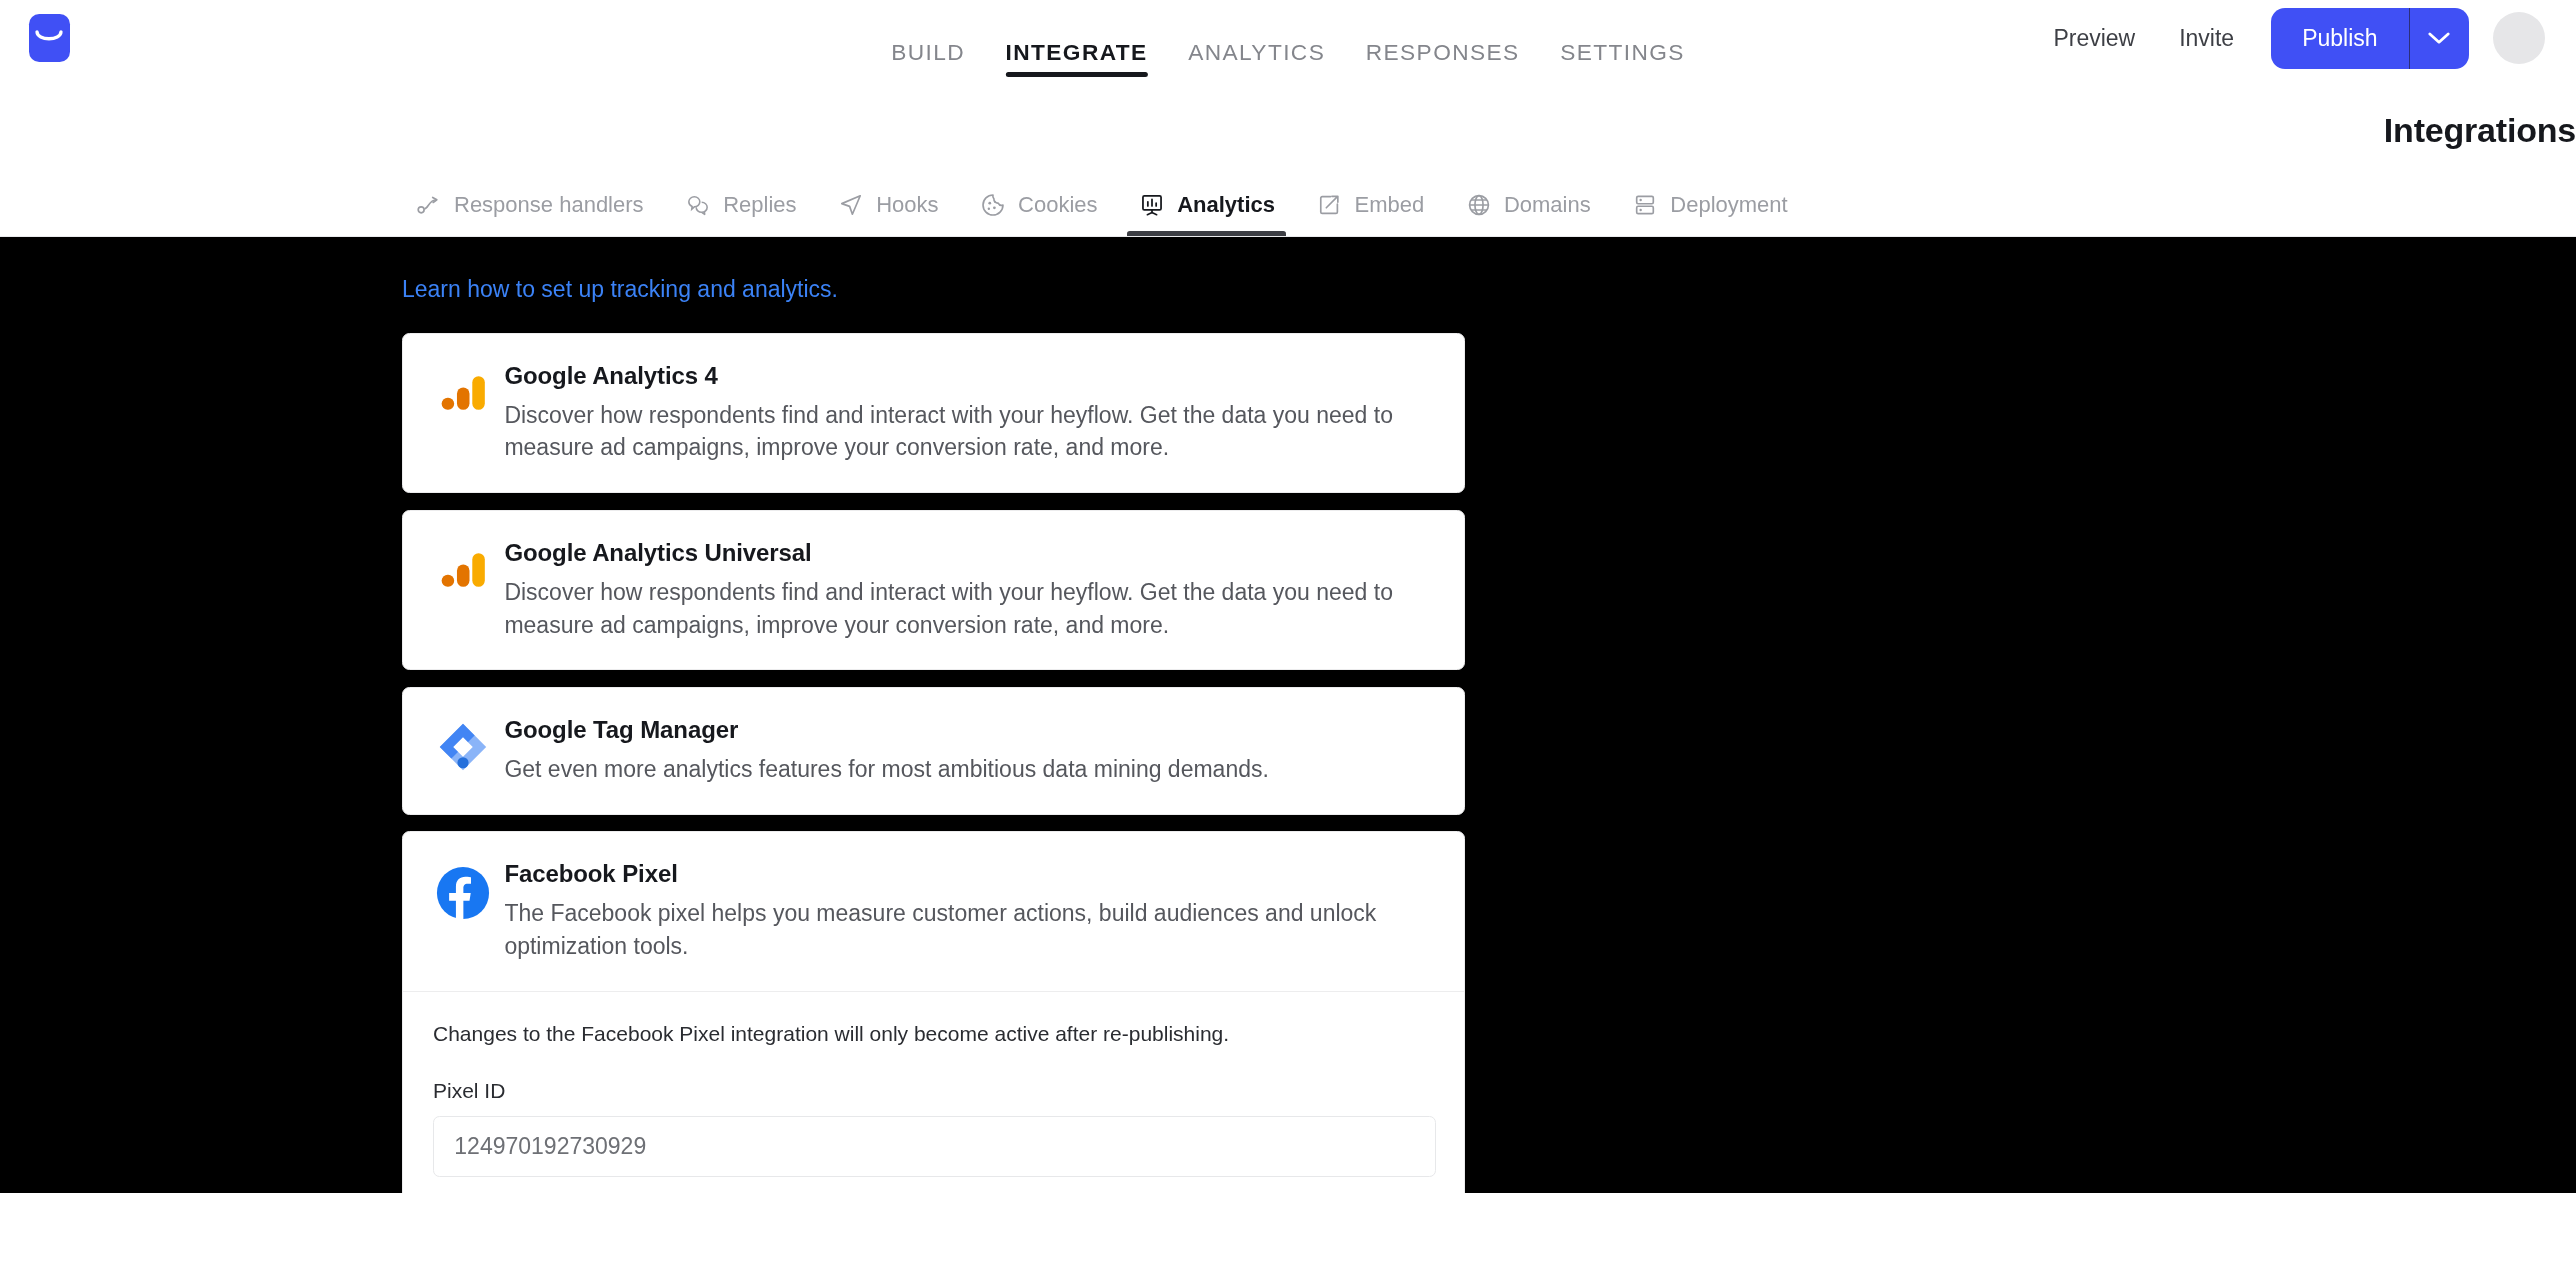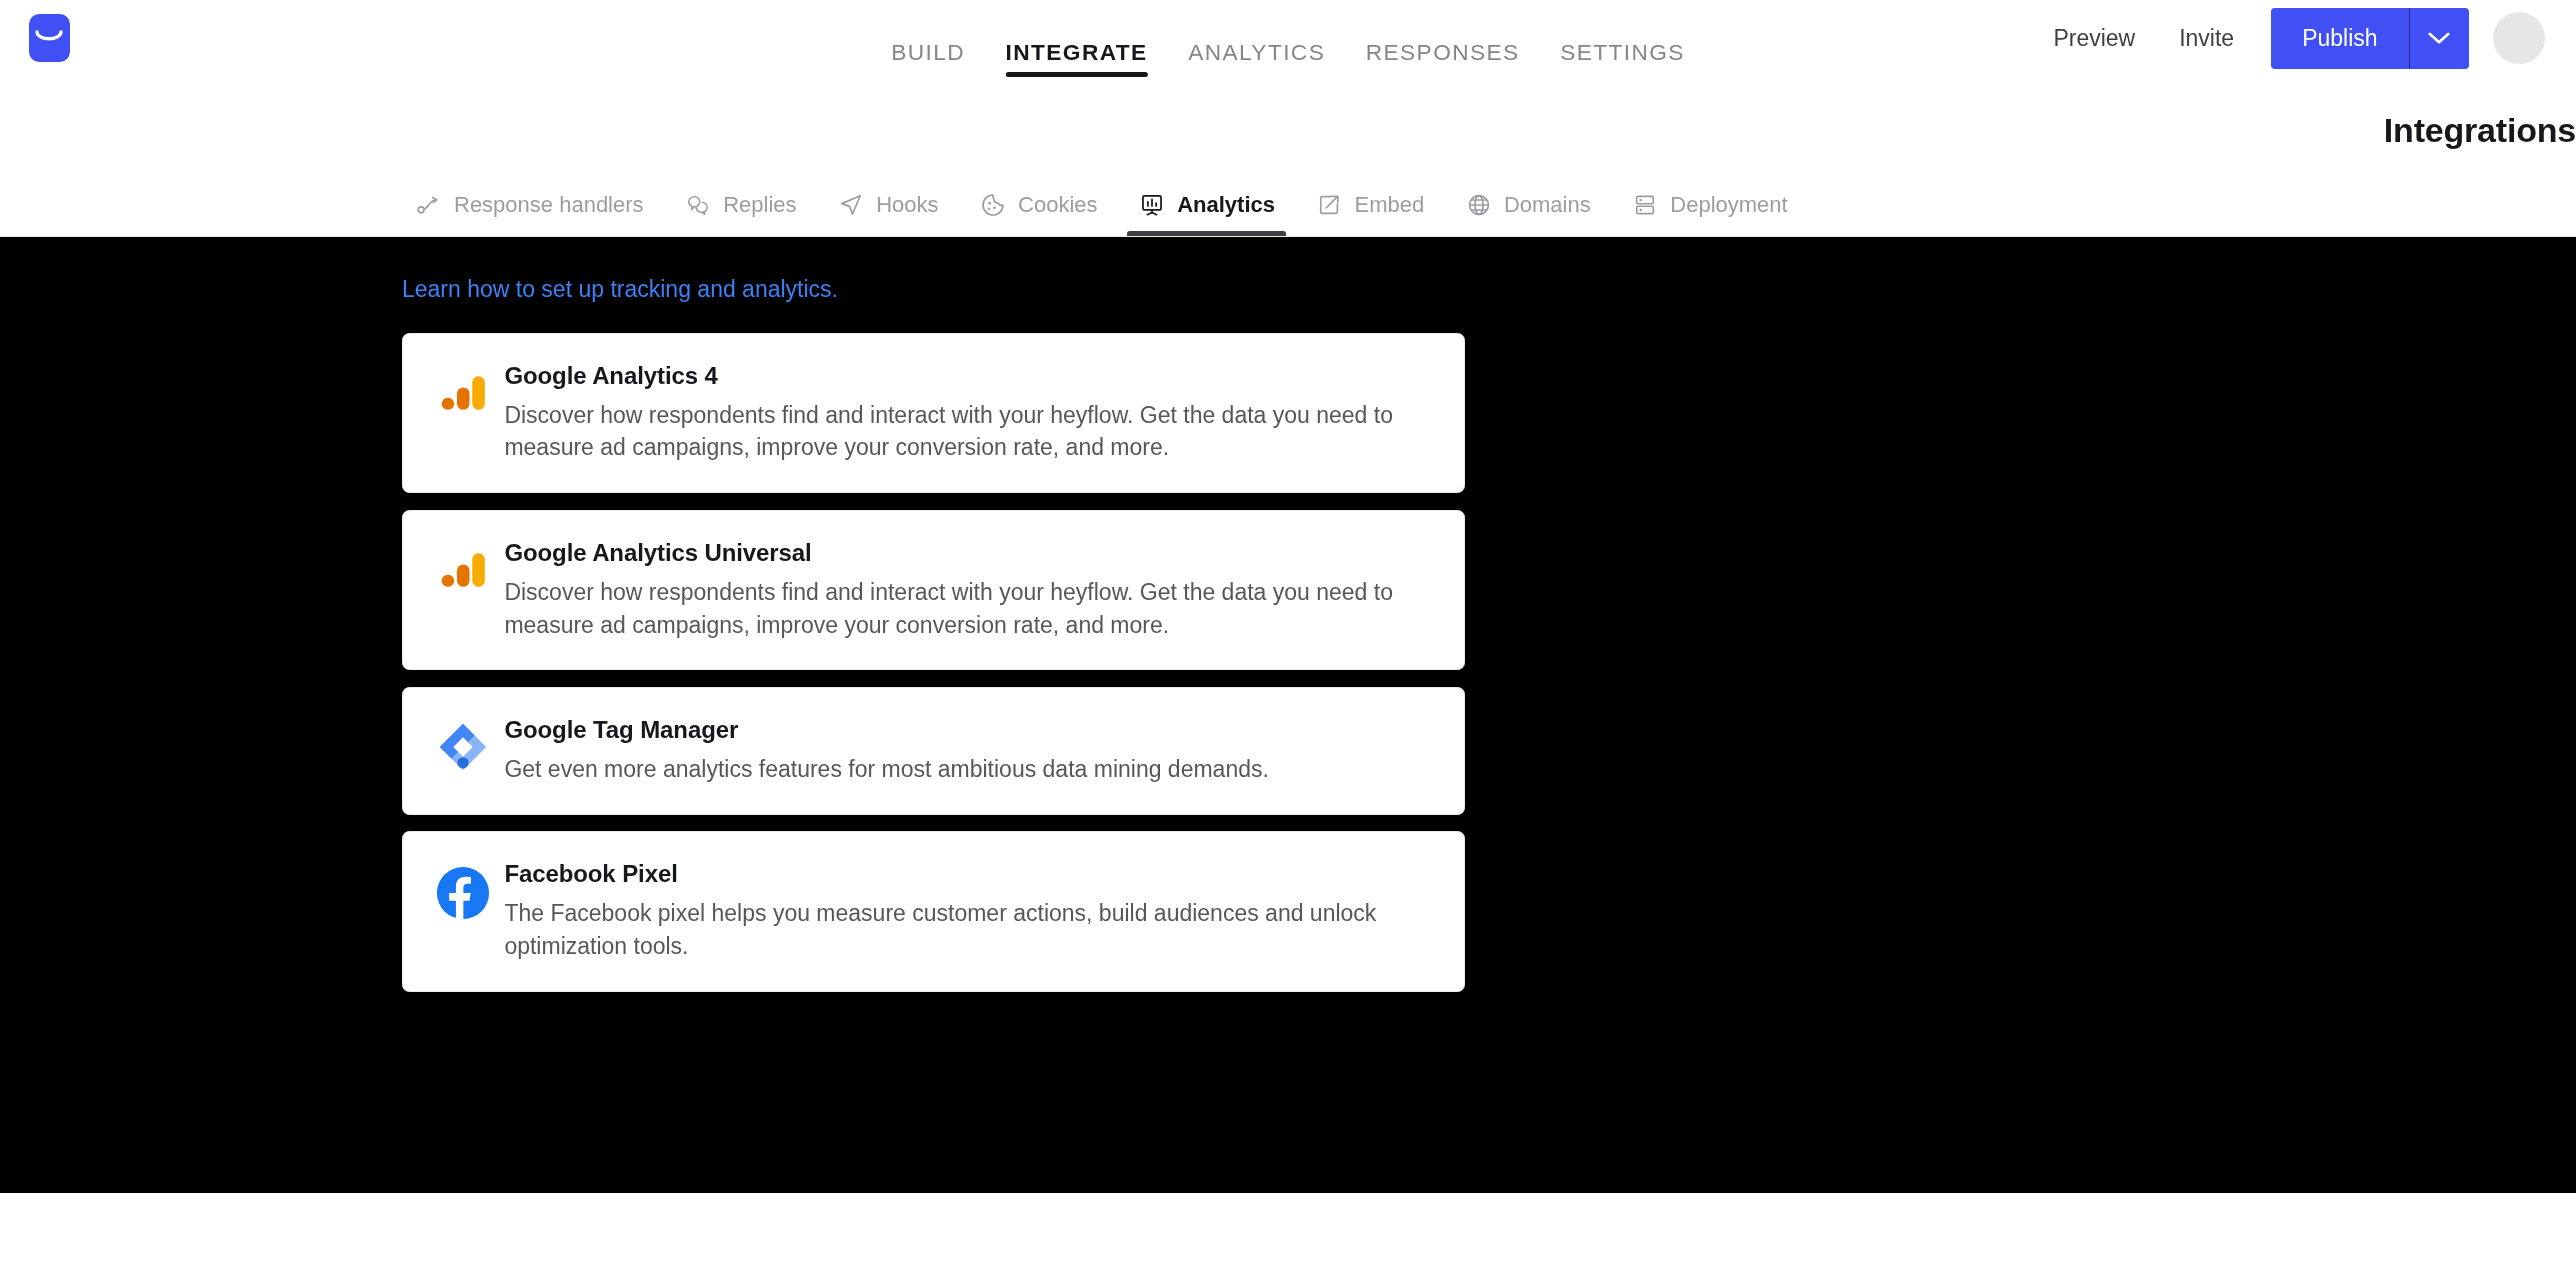--- a/index.html
+++ b/index.html
@@ -87,21 +87,21 @@
     color: #3d3f45;
     padding: 0 22px;
     cursor: pointer;
     white-space: nowrap;
   }
 
   .publish-group {
     display: flex;
     align-items: stretch;
     background: #4050f5;
-    border-radius: 4px;
+    border-radius: 14px;
     overflow: hidden;
     height: 61px;
     margin-left: 15px;
   }
   .publish-btn {
     display: flex;
     align-items: center;
     justify-content: center;
     color: #ffffff;
     font-size: 23px;
@@ -458,17 +458,26 @@
             <circle cx="29" cy="29" r="28" fill="#1877F2"></circle>
             <path d="M36 37.3 L37.3 29 H29.4 V23.6 c0 -2.3 1.1 -4.5 4.7 -4.5 H37.6 V12 s-3.1 -0.5 -6 -0.5 c-6.2 0 -10.2 3.7 -10.2 10.5 V29 H14.1 v8.3 h7.3 V57.4 a28.3 28.3 0 0 0 8 0 V37.3 Z" fill="#ffffff"></path>
           </svg>
         </div>
         <div class="card-text">
           <div class="card-title">Facebook Pixel</div>
           <div class="card-desc">The Facebook pixel helps you measure customer actions, build audiences and unlock optimization tools.</div>
         </div>
       </div>
 
+      <div class="card-body">
+        <div class="body-note">Changes to the Facebook Pixel integration will only become active after re-publishing.</div>
+
+        <div class="field">
+          <div class="field-label">Pixel ID</div>
+          <div class="field-input">124970192730929</div>
+        </div>
+
+      </div>
     </div>
 
   </div>
 </div>
 
 
 </body></html>

